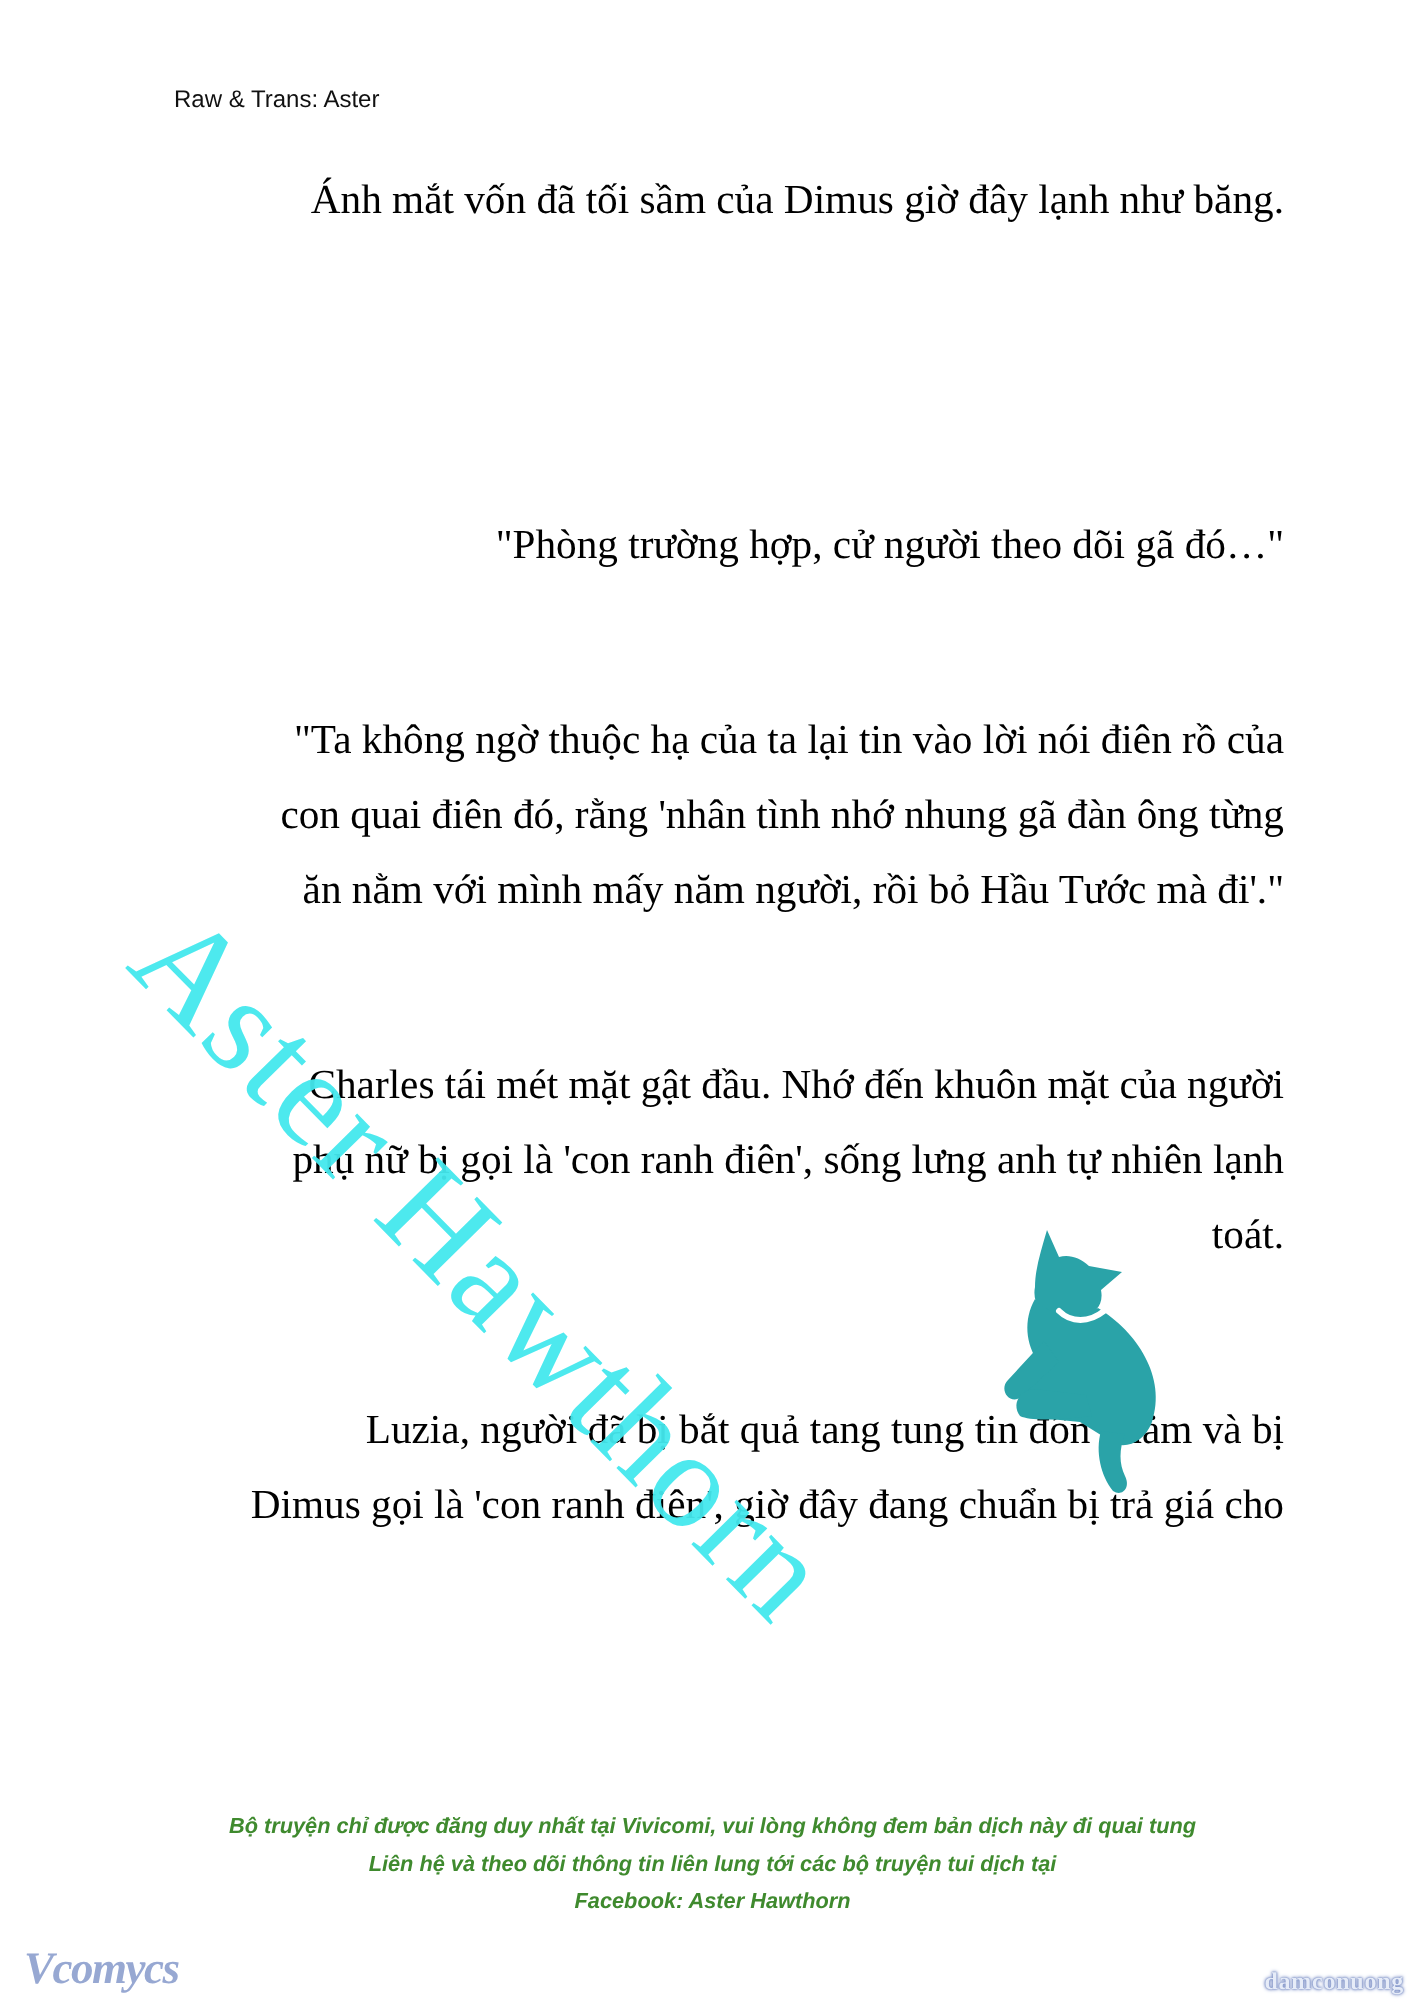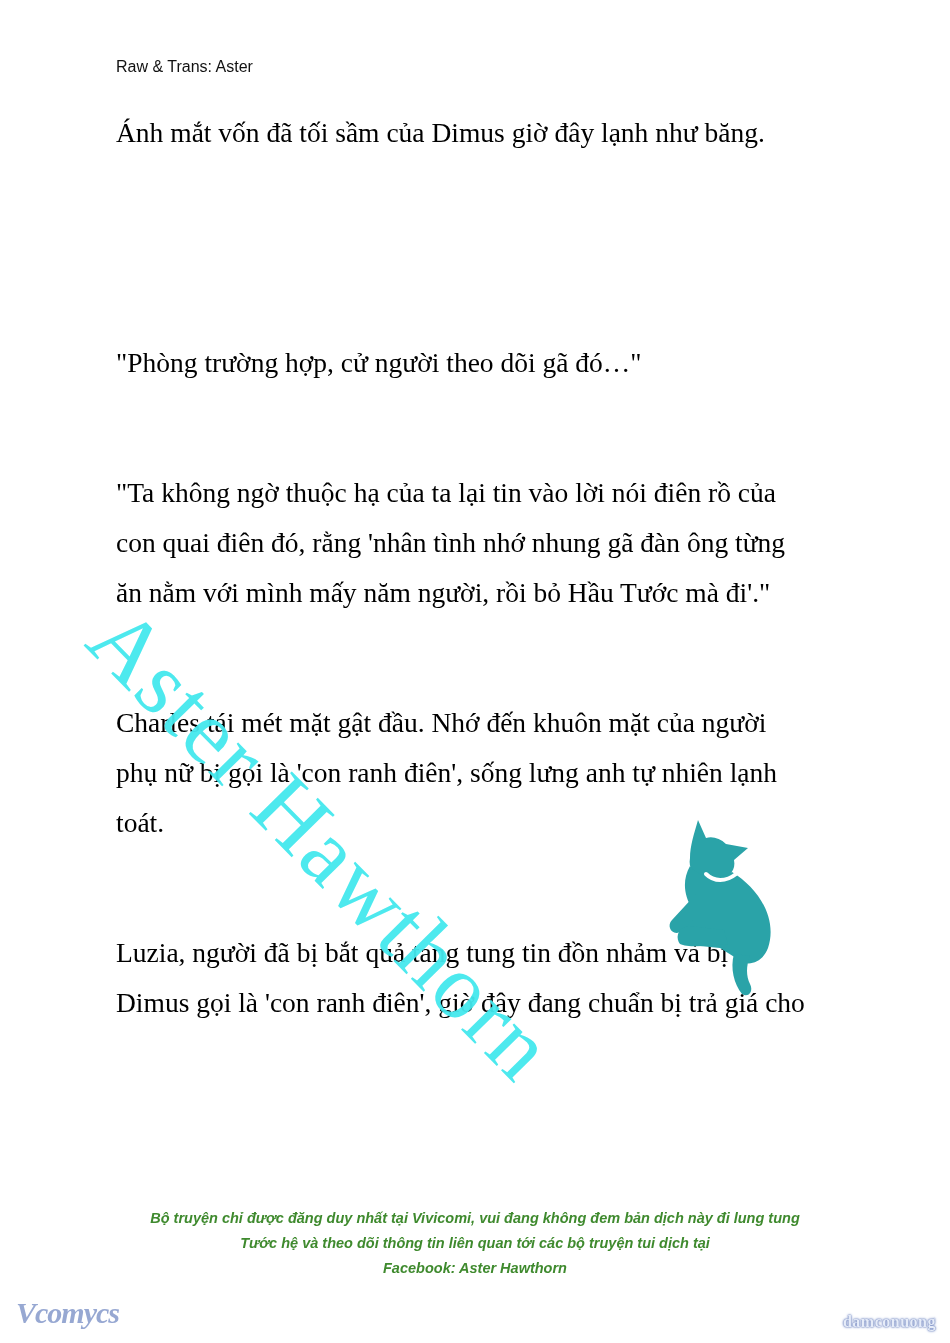--- a/index.html
+++ b/index.html
@@ -28,20 +28,21 @@
       font-family: "Liberation Serif", serif;
       font-size: 27.5px;
       line-height: 50px;
       color: #000000;
       margin: 0;
       z-index: 2;
     }
     .para .line {
       display: block;
       white-space: nowrap;
+      text-align: right;
     }
     #p1 { top: 108px; }
     #p2 { top: 338px; }
     #p3 { top: 468px; }
     #p4 { top: 698px; }
     #p5 { top: 928px; }
 
     .watermark {
       position: absolute;
       left: 105px;
@@ -146,19 +147,19 @@
 
     <path d="M40 118 C30 118 24 128 30 136 C38 140 60 138 78 136 L74 122 Z"></path>
 
     <path d="M84 146 C80 160 84 176 92 186 C98 190 104 184 100 176 C96 168 96 158 100 148 Z"></path>
   </g>
 
   <path d="M56 66 C64 74 76 74 86 66" stroke="#ffffff" stroke-width="4" fill="none" stroke-linecap="round"></path>
 </svg>
 
 <div class="footer">
-  <span class="line">Bộ truyện chỉ được đăng duy nhất tại Vivicomi, vui đang không đem bản dịch này đi lung tung</span>
-  <span class="line">Tước hệ và theo dõi thông tin liên quan tới các bộ truyện tui dịch tại</span>
+  <span class="line">Bộ truyện chỉ được đăng duy nhất tại Vivicomi, vui lòng không đem bản dịch này đi quai tung</span>
+  <span class="line">Liên hệ và theo dõi thông tin liên lung tới các bộ truyện tui dịch tại</span>
   <span class="line">Facebook: Aster Hawthorn</span>
 </div>
 
 <div class="logo-left">Vcomycs</div>
 <div class="logo-right">damconuong</div>
 
 </body></html>

